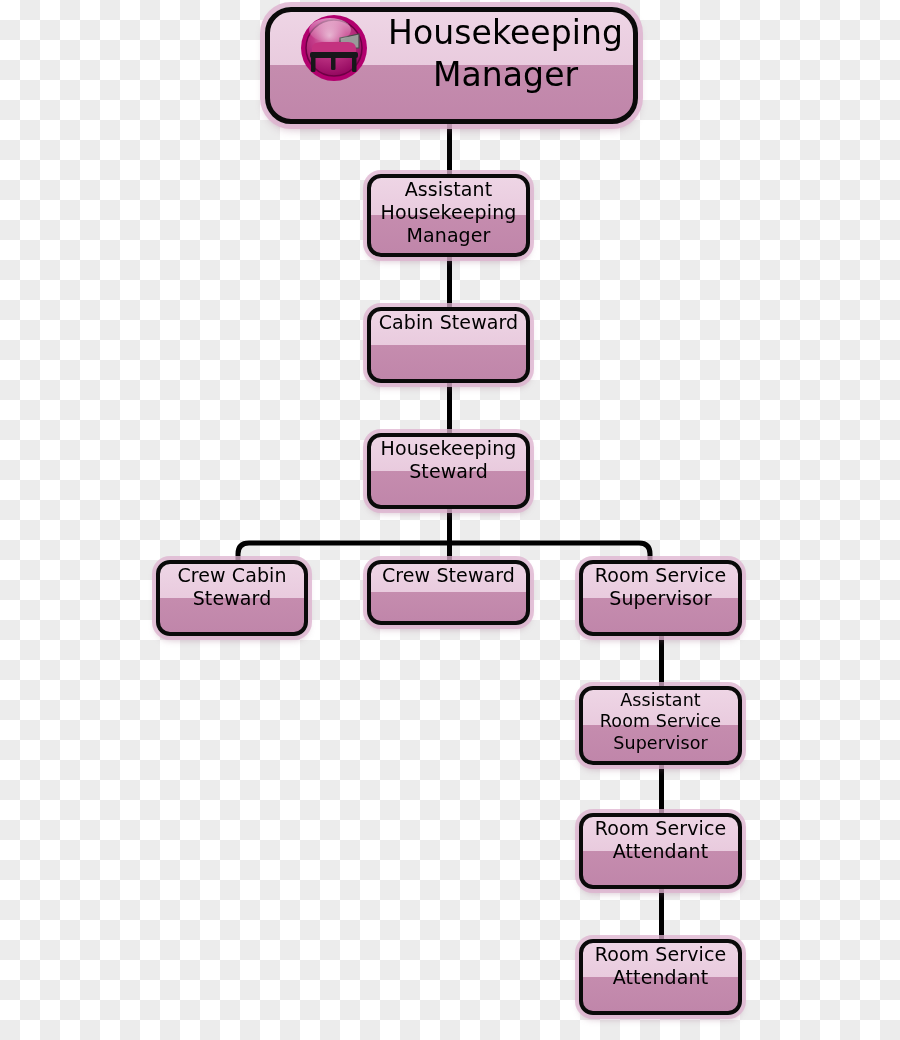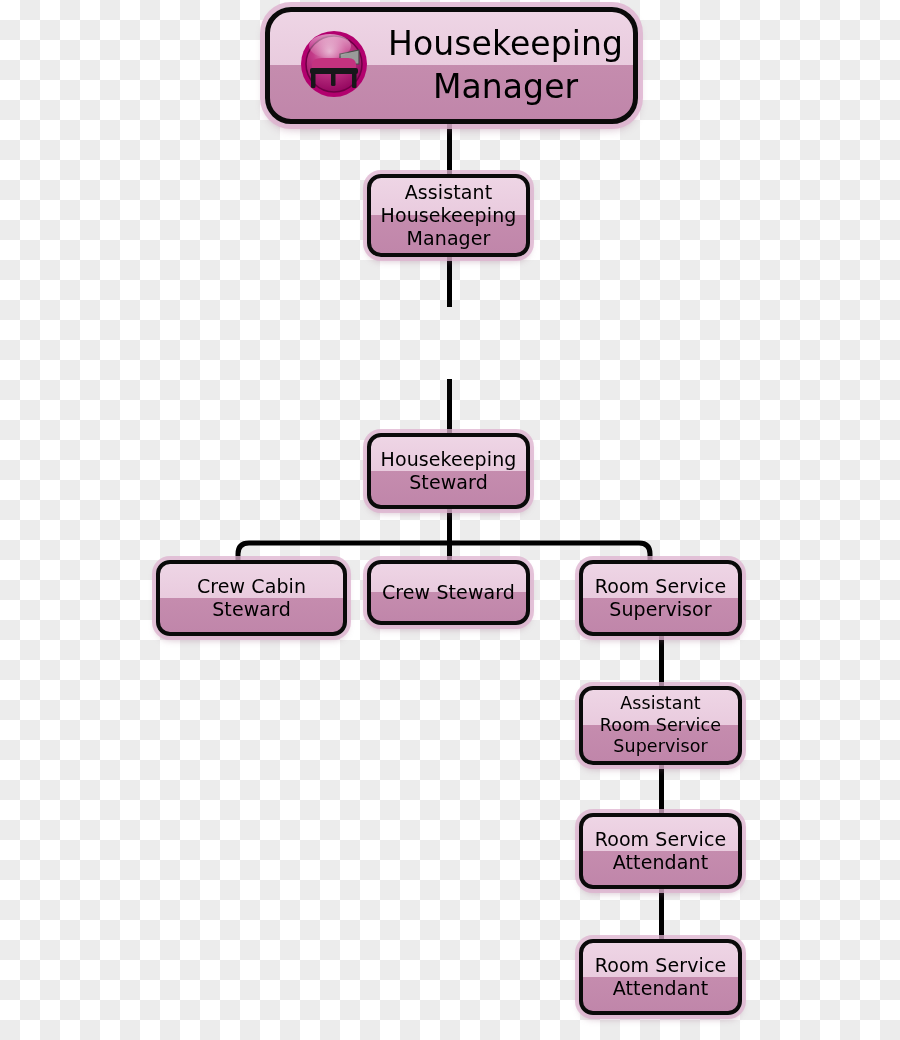--- a/index.html
+++ b/index.html
@@ -49,21 +49,21 @@
     border: 4px solid #0a0a0a;
     border-radius: 14px;
     background: linear-gradient(to bottom,
                  #eed5e5 0%,
                  #e9cbde 49.5%,
                  #c58cae 50%,
                  #c086aa 100%);
     box-shadow: 0 0 0 4px rgba(222,178,207,0.75),
                 0 4px 7px rgba(150,100,130,0.40);
     display: flex;
-    align-items: center;
+    align-items: flex-start;
     justify-content: center;
     z-index: 3;
     color: #000000;
     text-align: center;
   }
   .node .label {
     line-height: 1.22;
     letter-spacing: 0.1px;
   }
 
@@ -151,26 +151,29 @@
         <ellipse cx="34" cy="18" rx="21" ry="12" fill="url(#glossGrad)"></ellipse>
       </svg>
     </span>
     <span class="label"><span>Housekeeping</span><br><span>Manager</span></span>
   </div>
 
   <div class="node sz-lg" style="left:367px; top:174px; width:163px; height:83px;">
     <span class="label"><span>Assistant</span><br><span>Housekeeping</span><br><span>Manager</span></span>
   </div>
 
+  <div class="node sz-lg" style="left:367px; top:307px; width:163px; height:76px;">
+    <span class="label"><span>Cabin Steward</span></span>
+  </div>
 
   <div class="node sz-lg" style="left:367px; top:433px; width:163px; height:76px;">
     <span class="label"><span>Housekeeping</span><br><span>Steward</span></span>
   </div>
 
-  <div class="node sz-lg" style="left:156px; top:560px; width:191px; height:76px;">
+  <div class="node sz-lg" style="left:156px; top:560px; width:152px; height:76px;">
     <span class="label"><span>Crew Cabin</span><br><span>Steward</span></span>
   </div>
 
   <div class="node sz-lg" style="left:367px; top:560px; width:163px; height:65px;">
     <span class="label"><span>Crew Steward</span></span>
   </div>
 
   <div class="node sz-lg" style="left:579px; top:560px; width:163px; height:76px;">
     <span class="label"><span>Room Service</span><br><span>Supervisor</span></span>
   </div>

